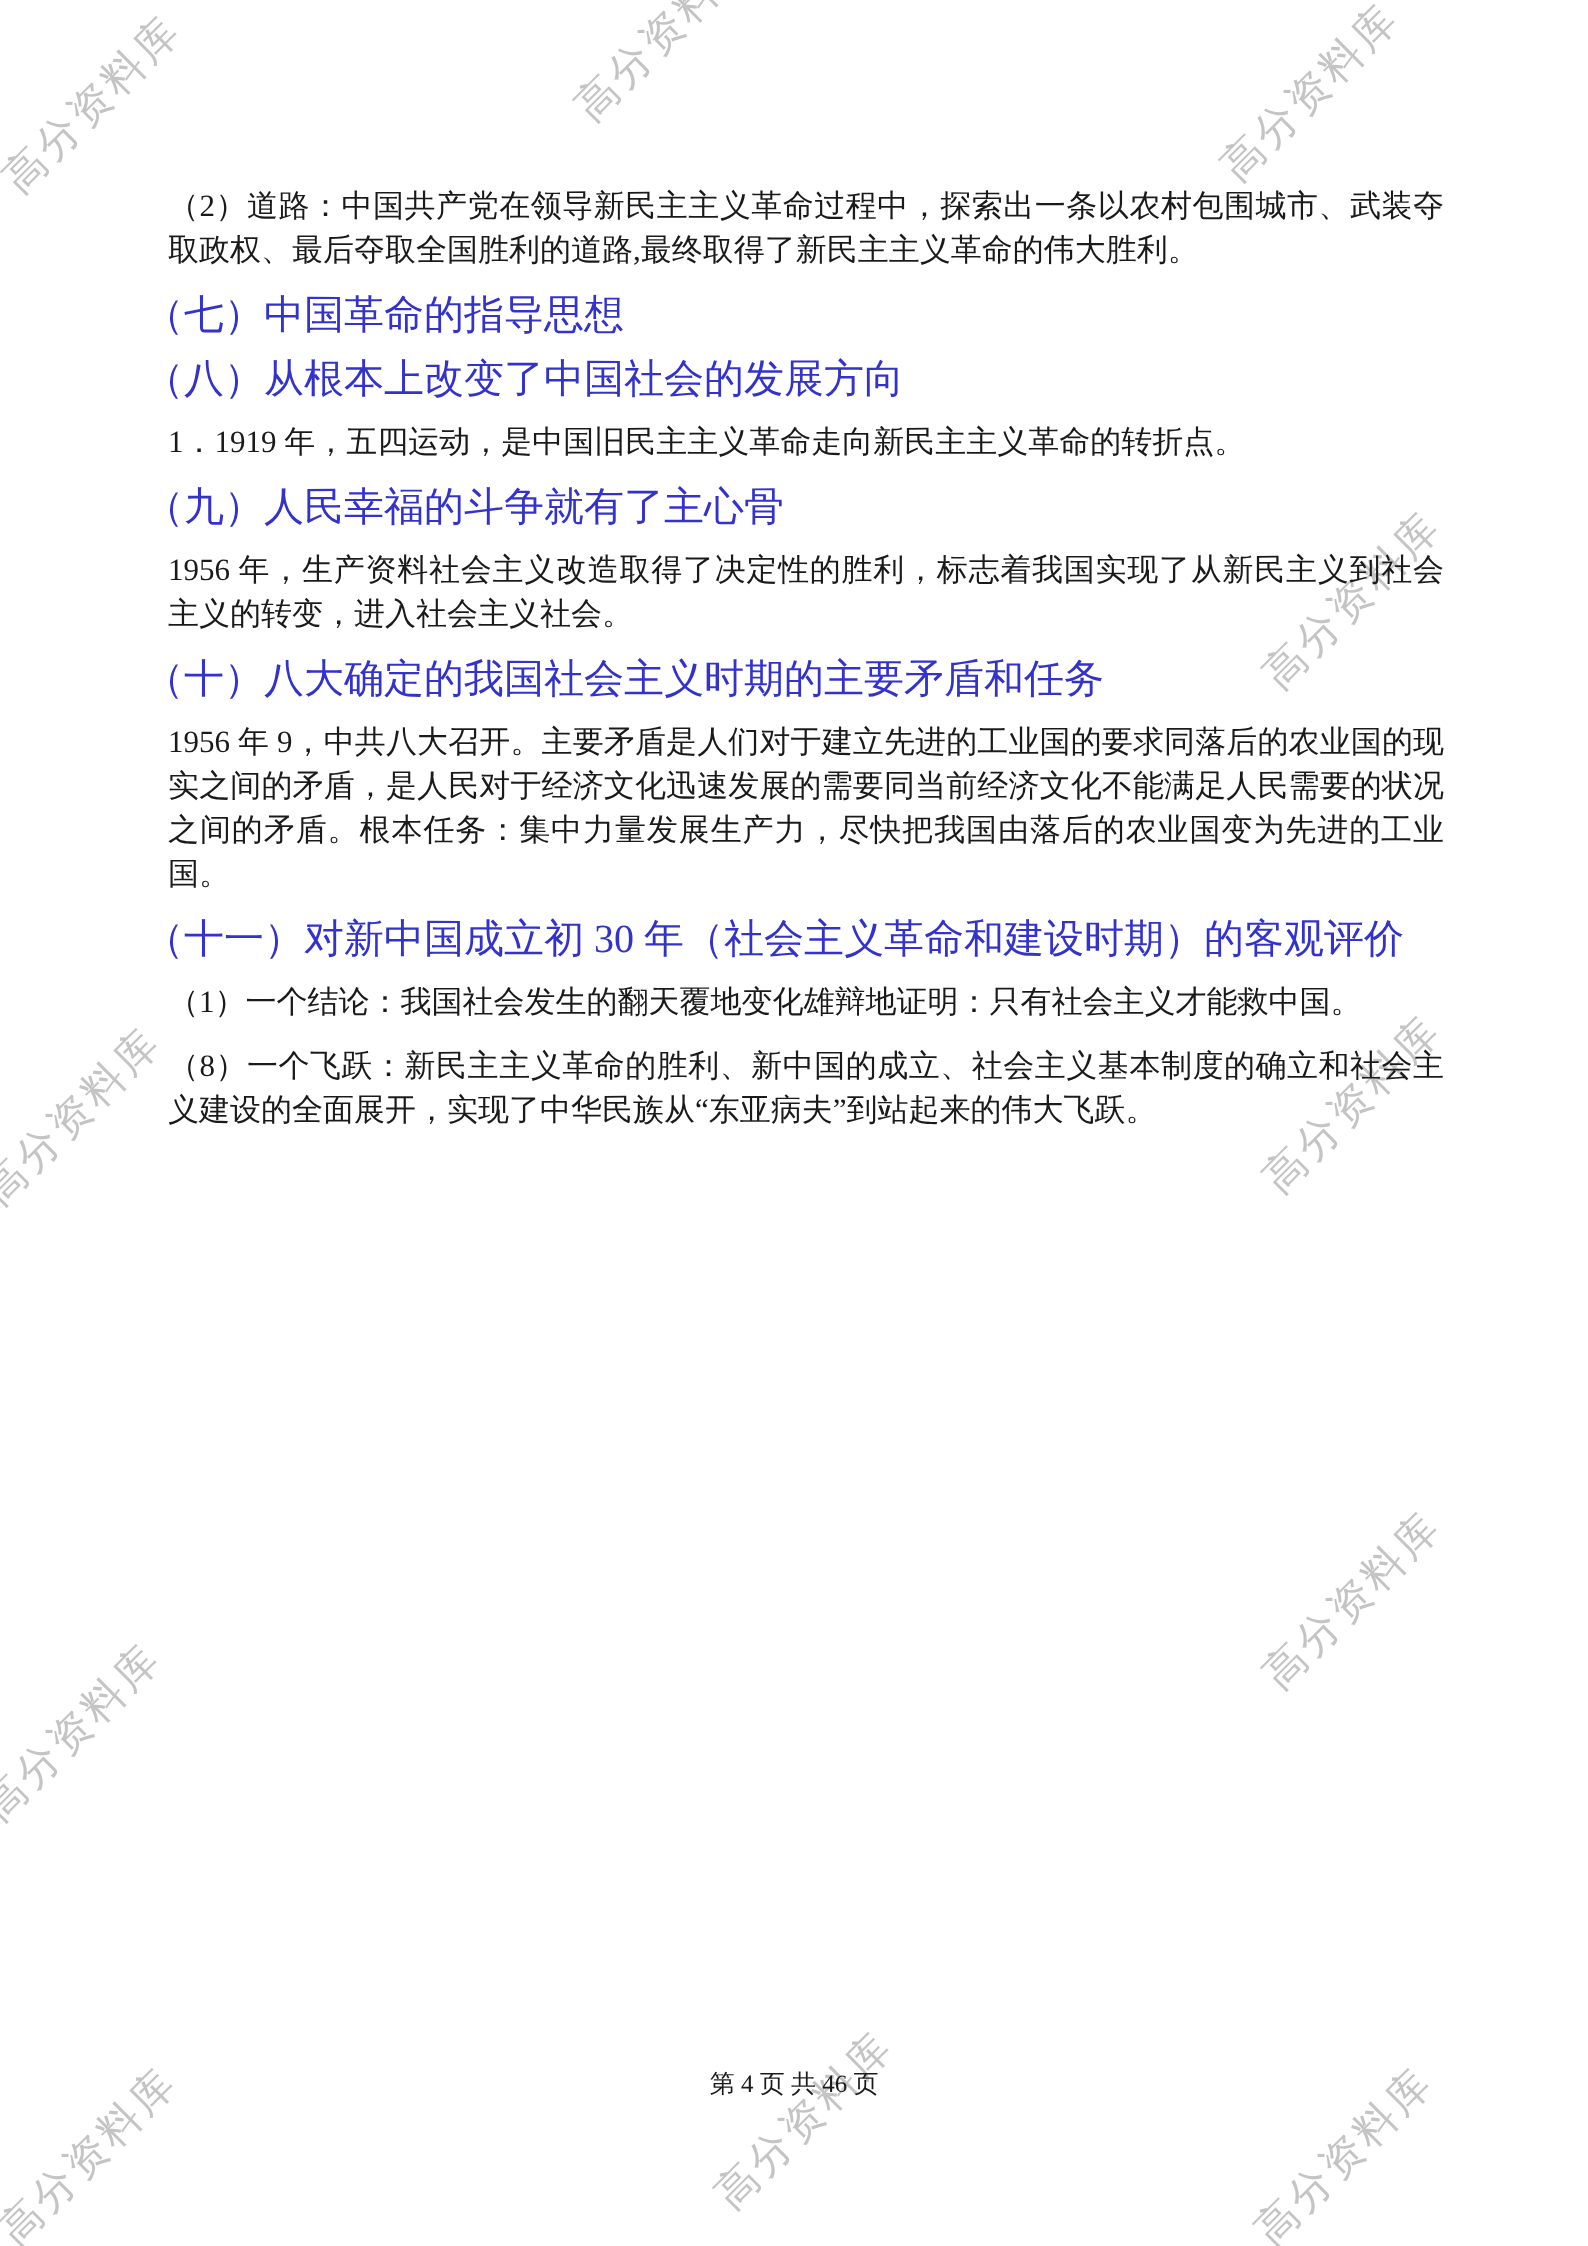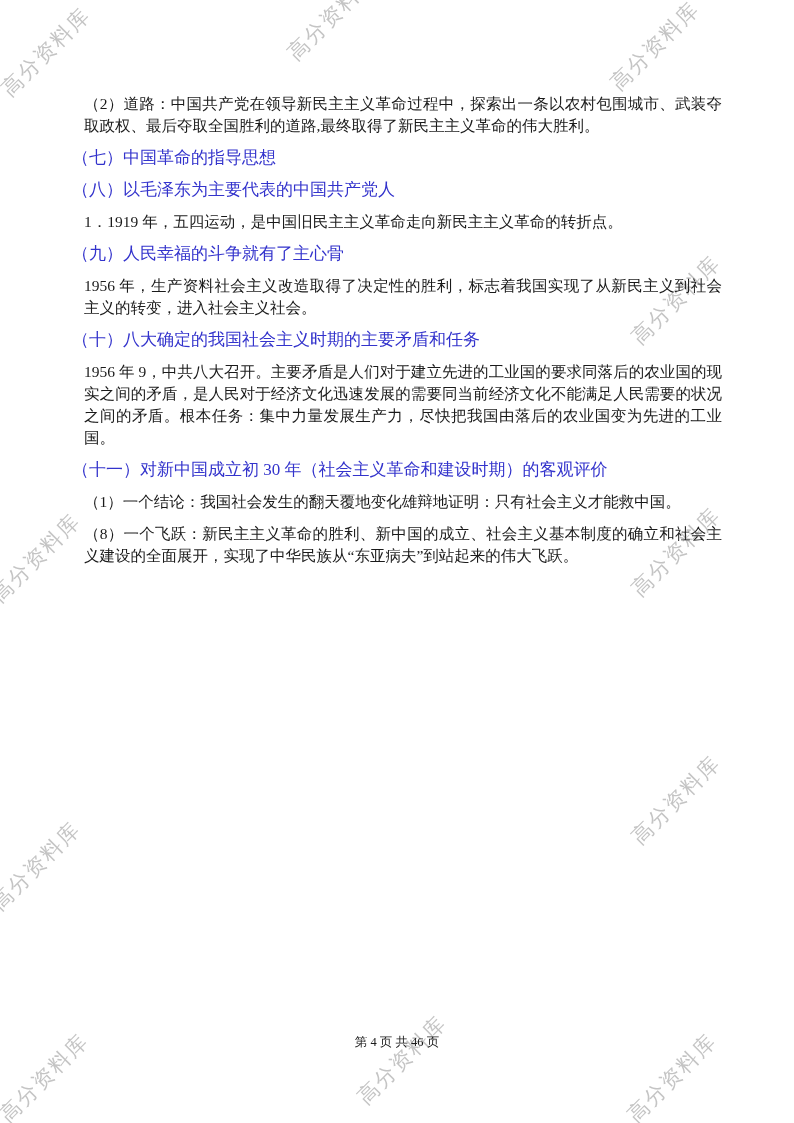--- a/index.html
+++ b/index.html
@@ -37,21 +37,21 @@
   .para {
     margin: 0 0 10px 12px;
     font-size: 15.5px;
     line-height: 22px;
     color: var(--text-color, #1a1a1a);
     text-align: justify;
     font-weight: normal;
   }
   .heading {
     margin: 3px 0 10px 0;
-    font-size: 17px;
+    font-size: 20px;
     line-height: 22px;
     color: var(--heading-color, #3333cc);
     font-weight: normal;
     text-align: left;
   }
   .footer {
     position: absolute;
     left: 0;
     right: 0;
     top: 1034px;
@@ -74,21 +74,21 @@
       <div class="watermark" style="left: 676px; top: 552px;">高分资料库</div>
       <div class="watermark" style="left: 676px; top: 800px;">高分资料库</div>
       <div class="watermark" style="left: 36px; top: 866px;">高分资料库</div>
       <div class="watermark" style="left: 402px; top: 1060px;">高分资料库</div>
       <div class="watermark" style="left: 44px; top: 1078px;">高分资料库</div>
       <div class="watermark" style="left: 672px; top: 1078px;">高分资料库</div>
     </div>
   <main class="content" id="content">
       <p class="para">（2）道路：中国共产党在领导新民主主义革命过程中，探索出一条以农村包围城市、武装夺取政权、最后夺取全国胜利的道路,最终取得了新民主主义革命的伟大胜利。</p>
       <h2 class="heading">（七）中国革命的指导思想</h2>
-      <h2 class="heading">（八）以毛泽东为主要代表的中国共产党人</h2>
+      <h2 class="heading">（八）从根本上改变了中国社会的发展方向</h2>
       <p class="para">1．1919 年，五四运动，是中国旧民主主义革命走向新民主主义革命的转折点。</p>
       <h2 class="heading">（九）人民幸福的斗争就有了主心骨</h2>
       <p class="para">1956 年，生产资料社会主义改造取得了决定性的胜利，标志着我国实现了从新民主义到社会主义的转变，进入社会主义社会。</p>
       <h2 class="heading">（十）八大确定的我国社会主义时期的主要矛盾和任务</h2>
       <p class="para">1956 年 9，中共八大召开。主要矛盾是人们对于建立先进的工业国的要求同落后的农业国的现实之间的矛盾，是人民对于经济文化迅速发展的需要同当前经济文化不能满足人民需要的状况之间的矛盾。根本任务：集中力量发展生产力，尽快把我国由落后的农业国变为先进的工业国。</p>
       <h2 class="heading">（十一）对新中国成立初 30 年（社会主义革命和建设时期）的客观评价</h2>
       <p class="para">（1）一个结论：我国社会发生的翻天覆地变化雄辩地证明：只有社会主义才能救中国。</p>
       <p class="para">（8）一个飞跃：新民主主义革命的胜利、新中国的成立、社会主义基本制度的确立和社会主义建设的全面展开，实现了中华民族从“东亚病夫”到站起来的伟大飞跃。</p>
     </main>
   <div class="footer">第 4 页 共 46 页</div>

